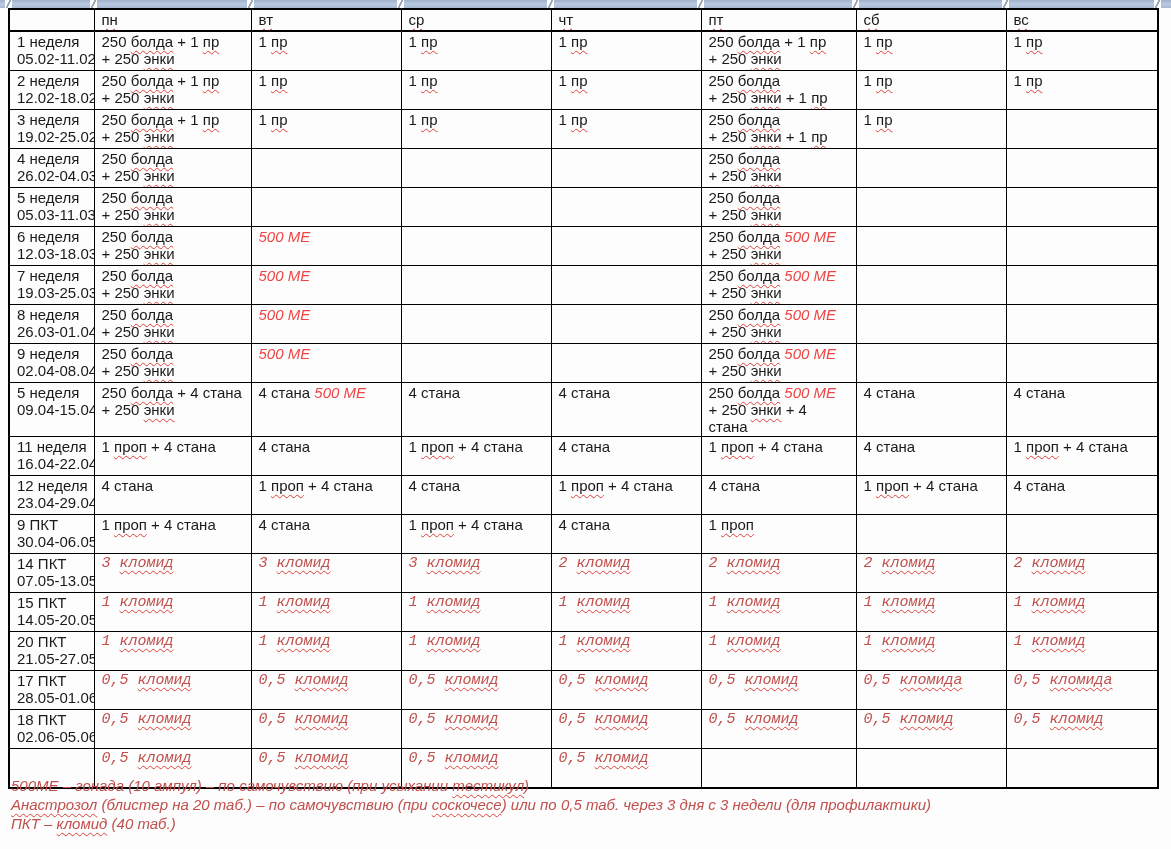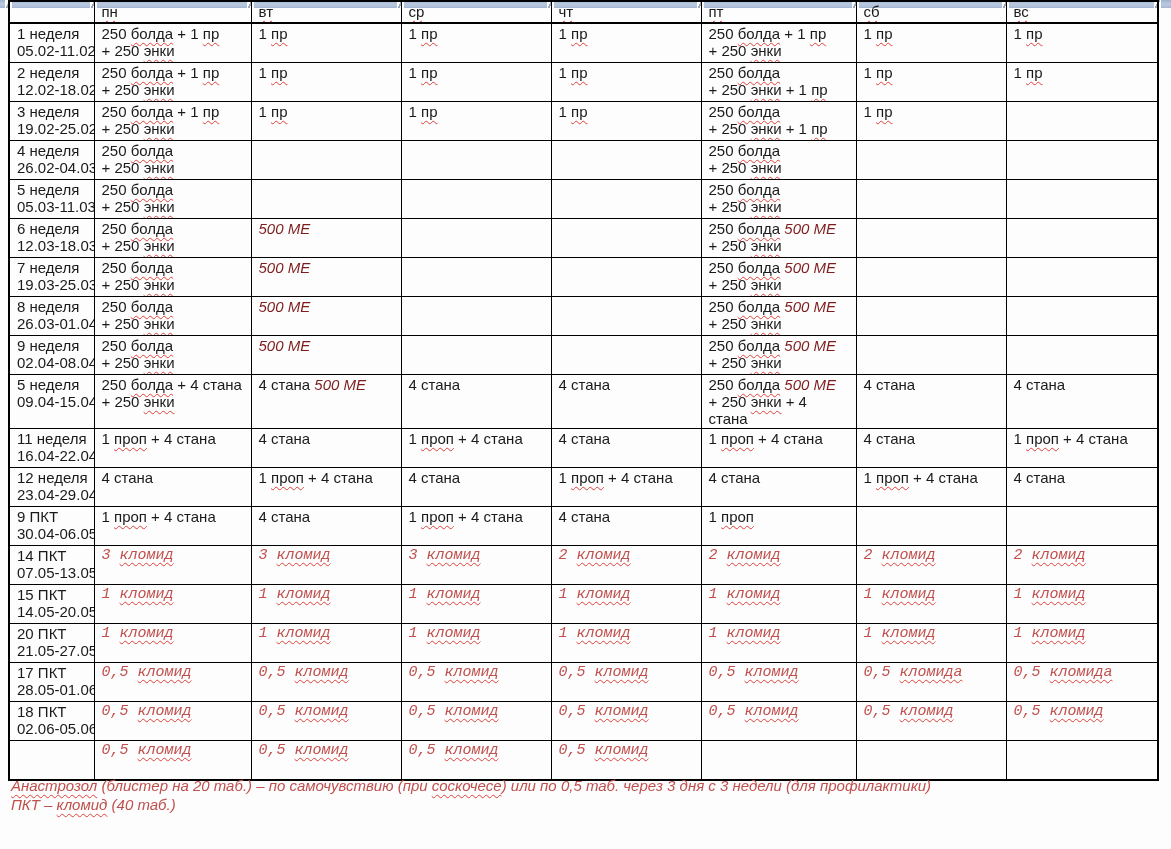--- a/index.html
+++ b/index.html
@@ -13,33 +13,33 @@
   .ruler{
     position:absolute;top:0;left:0;width:1171px;height:8px;
     background:linear-gradient(#9db1cc,#b8c8de 45%,#b3c3da 75%,#a2b4cf);
   }
   .notch{
     position:absolute;top:0;height:8px;width:7px;background:#fff;
     background:linear-gradient(115deg,#fdfdfd 42%,#9aa7b8 42%,#9aa7b8 58%,#fdfdfd 58%);
   }
   
   table.sched{
-    position:absolute;top:0;left:8px;width:1149px;
+    position:absolute;top:8px;left:8px;width:1149px;
     border-collapse:collapse;table-layout:fixed;
     border:2px solid #000;
   }
   .sched th,.sched td{
     border:1px solid #000;vertical-align:top;text-align:left;
     font-size:15px;line-height:17px;font-weight:400;
     padding:1px 7px;overflow:hidden;white-space:normal;
   }
   .sched thead th{height:18px;border-bottom:2px solid #000;}
   .sched tbody td{height:36px;}
   td.label div{white-space:nowrap;}
-  .red-it{color:#7f1d1d;font-style:italic;}
+  .red-it{color:#ef4444;font-style:italic;}
   .red-row td.cell{color:#c0504d;font-style:italic;font-family:Liberation Mono, monospace;}
   .sq{
     text-decoration-line:underline;
     text-decoration-style:wavy;
     text-decoration-color:#e0403a;
     text-decoration-thickness:1px;
     text-underline-offset:3px;
   }
   
   .notes{
@@ -332,17 +332,18 @@
           <td class="cell">0,5 <span class="sq">кломид</span></td>
           <td class="cell">0,5 <span class="sq">кломид</span></td>
           <td class="cell"></td>
           <td class="cell"></td>
           <td class="cell"></td>
         </tr>
       </tbody>
   </table>
 
   <div class="notes">
+    <div class="decorate">500МЕ – гонада (10 ампул) – по самочувствию (при усыхании <span class="sq">тестикул</span>)</div>
     <div class="decorate"><span class="sq">Анастрозол</span> (блистер на 20 таб.) – по самочувствию (при <span class="sq">соскочесе</span>) или по 0,5 таб. через 3 дня с 3 недели (для профилактики)</div>
     <div class="decorate">ПКТ – <span class="sq">кломид</span> (40 таб.)</div>
   </div>
 
 </div>
 
 </body></html>

